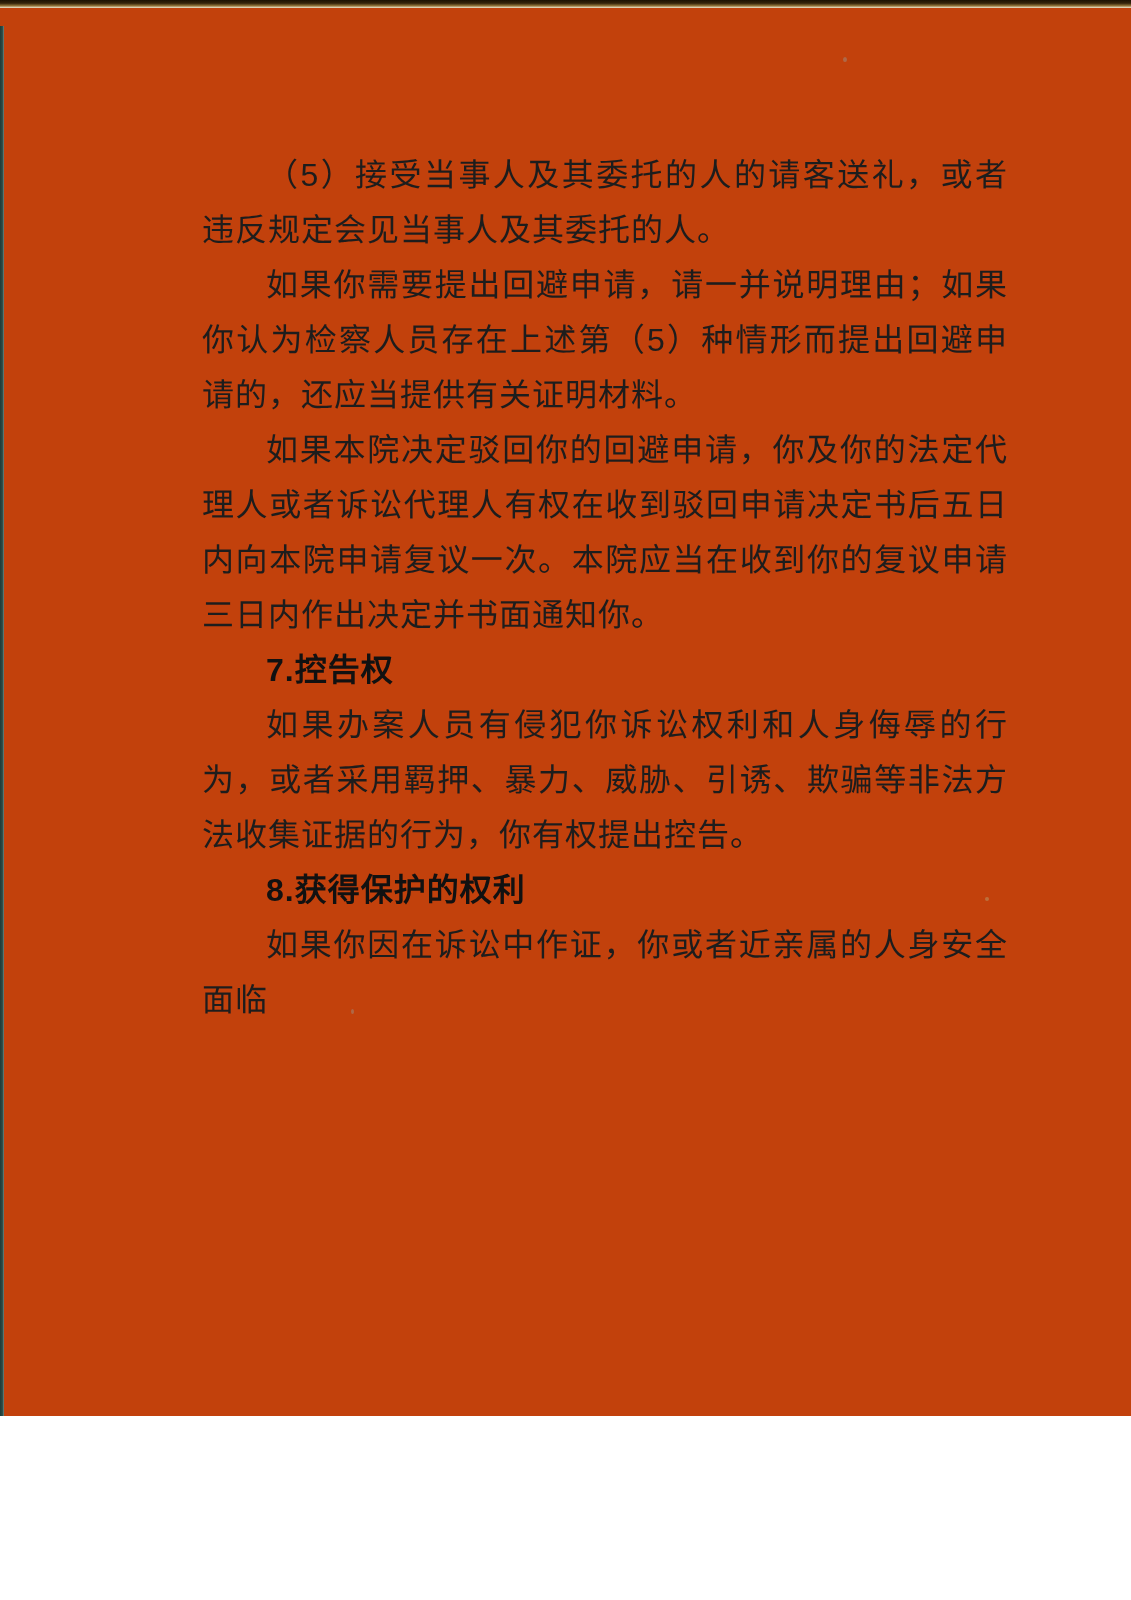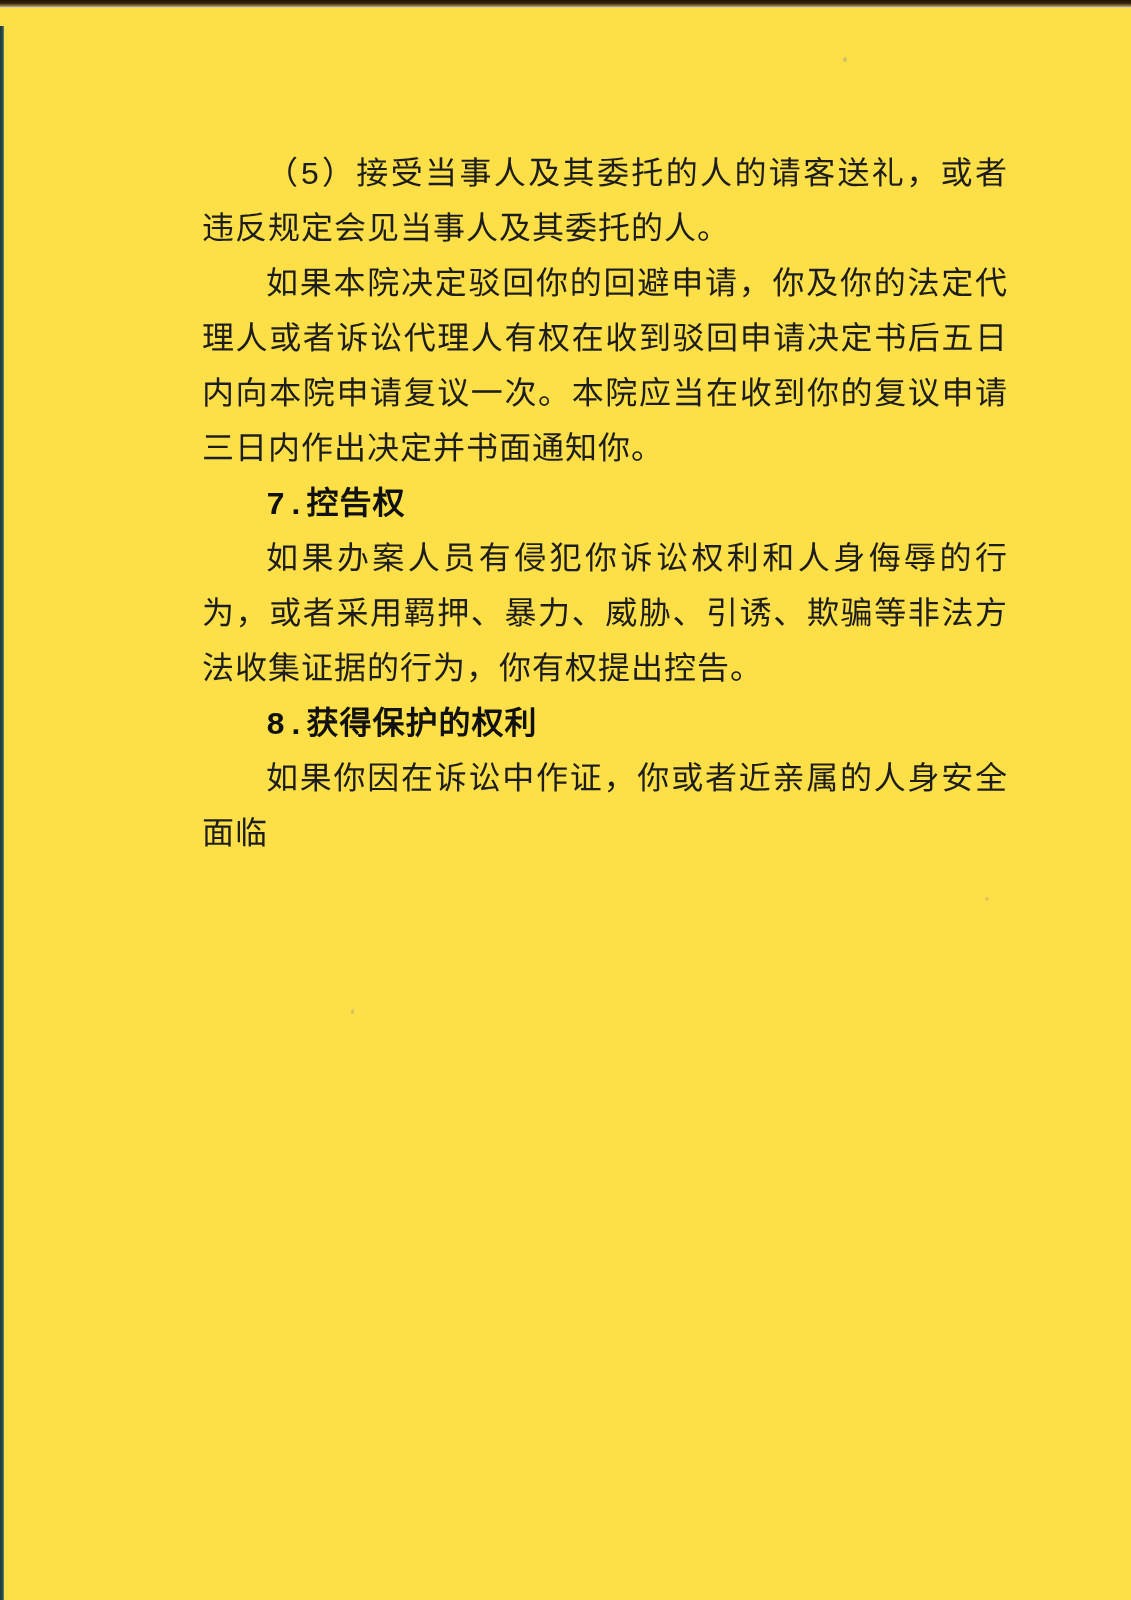--- a/index.html
+++ b/index.html
@@ -3,24 +3,24 @@
 <meta charset="utf-8">
 <style>
   html, body {
     margin: 0;
     padding: 0;
     background: #ffffff;
   }
   .page {
     position: relative;
     width: 1131px;
-    height: 1600px;
-    background: #fde047;
+    height: 1416px;
+    background: #c2410c;
     overflow: hidden;
-    font-family: Liberation Mono, monospace;
+    font-family: Liberation Sans, sans-serif;
   }
   
   .scan-edge-top {
     position: absolute;
     top: 0; left: 0;
     width: 100%;
     height: 8px;
     background: linear-gradient(180deg, #1c1202 0%, #33230a 40%, #8f7339 72%, #f2e9d2 100%);
   }
   
@@ -70,20 +70,21 @@
 
   <div class="scan-edge-top"></div>
   <div class="scan-edge-left"></div>
 
   <div class="speck s1"></div>
   <div class="speck s2"></div>
   <div class="speck s3"></div>
 
   <div class="content">
     <p class="para">（5）接受当事人及其委托的人的请客送礼，或者违反规定会见当事人及其委托的人。</p>
+    <p class="para">如果你需要提出回避申请，请一并说明理由；如果你认为检察人员存在上述第（5）种情形而提出回避申请的，还应当提供有关证明材料。</p>
     <p class="para">如果本院决定驳回你的回避申请，你及你的法定代理人或者诉讼代理人有权在收到驳回申请决定书后五日内向本院申请复议一次。本院应当在收到你的复议申请三日内作出决定并书面通知你。</p>
     <p class="para heading">7.控告权</p>
     <p class="para">如果办案人员有侵犯你诉讼权利和人身侮辱的行为，或者采用羁押、暴力、威胁、引诱、欺骗等非法方法收集证据的行为，你有权提出控告。</p>
     <p class="para heading">8.获得保护的权利</p>
     <p class="para">如果你因在诉讼中作证，你或者近亲属的人身安全面临</p>
   </div>
 
 </div>
 
 </body></html>

